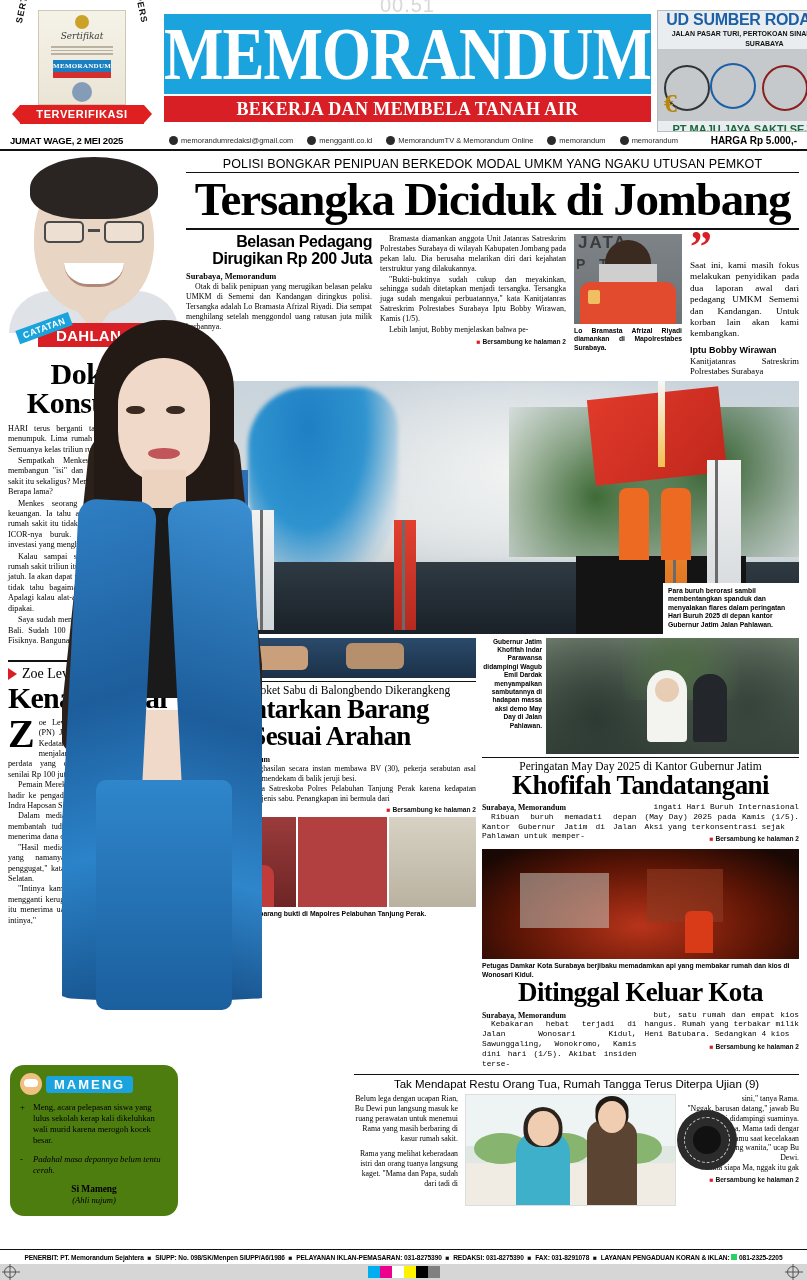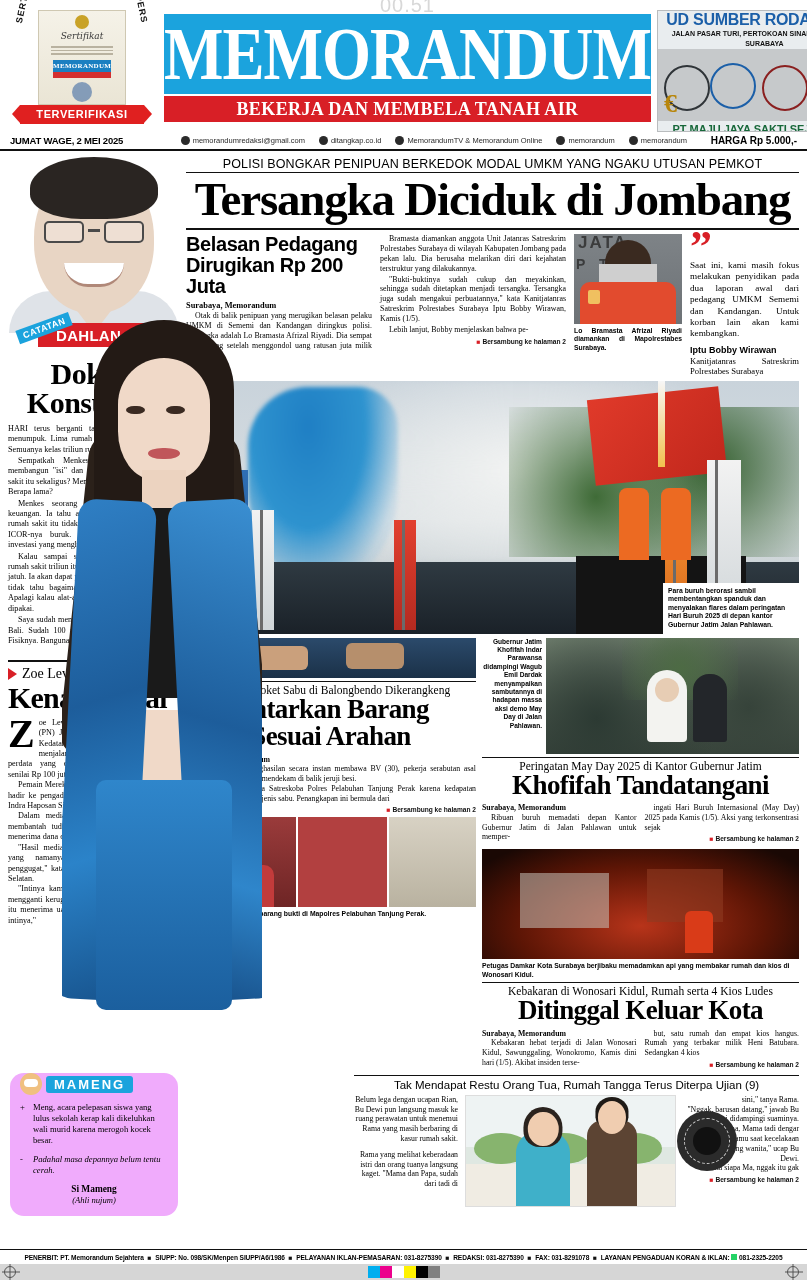--- a/index.html
+++ b/index.html
@@ -64,21 +64,21 @@
   .bike { position:absolute; width:46px; height:46px; border:2.5px solid #3a3f44; border-radius:50%; }
   .bike.b1{left:6px; top:16px; border-color:#2f3438;}
   .bike.b2{left:52px; top:14px; border-color:#1b5fa8;}
   .bike.b3{left:104px; top:16px; border-color:#8a1f1f;}
   .euro-mark { position:absolute; left:6px; bottom:2px; font-family:"Liberation Serif",serif; font-size:26px; color:#b8860b; font-weight:bold;}
   .ad-footer { background:#e9edef; color:#17683a; font-family:"Liberation Sans",sans-serif; font-weight:bold; font-size:11px; text-align:center; line-height:16px;}
 
   
   .infobar { display:flex; align-items:center; padding: 2px 10px 3px 10px; border-bottom:2px solid #111; }
   .infobar .date { font-family:"Liberation Sans",sans-serif; font-weight:bold; font-size:9.5px; letter-spacing:-.2px; flex:0 0 150px; }
-  .socials { flex:1 1 auto; display:flex; justify-content:flex-end; gap:14px; align-items:center;}
+  .socials { flex:1 1 auto; display:flex; justify-content:center; gap:14px; align-items:center;}
   .soc { display:flex; align-items:center; gap:3px; font-family:"Liberation Sans",sans-serif; font-size:7.5px; color:#2a2a2a;}
   .soc .dot { width:9px; height:9px; border-radius:50%; background:#2b2b2b; display:inline-block; }
   .infobar .price { font-family:"Liberation Sans",sans-serif; font-weight:bold; font-size:10px; flex:0 0 110px; text-align:right; }
 
   
   .body-grid { display:flex; padding: 4px 8px 0 8px; gap:6px; height: 1105px; }
   .col-left { flex: 0 0 172px; position:relative; }
   .col-right { flex: 1 1 auto; position:relative; }
 
   
@@ -152,21 +152,21 @@
     text-align:center; letter-spacing:-1.2px; padding:3px 0 4px 0;
   }
   .lead-rule { height:2px; background:#111; }
 
   .lead-cols { display:flex; gap:8px; padding-top:4px; }
   .lc { font-size:7.9px; line-height:9.9px; text-align:justify; }
   .lc1 { flex:0 0 186px; }
   .lc2 { flex:0 0 186px; }
   .lc3 { flex:0 0 108px; }
   .lc4 { flex:1 1 auto; }
-  .lc-sub { font-family:"Liberation Sans",sans-serif; font-weight:bold; font-size:20px; line-height:1.04; text-align:left; letter-spacing:-.4px; }
+  .lc-sub { font-family:"Liberation Sans",sans-serif; font-weight:bold; font-size:16px; line-height:1.04; text-align:right; letter-spacing:-.4px; }
   .lc-loc { font-weight:bold; font-size:8.4px; margin-top:5px; font-family:"Liberation Serif",serif;}
   .lc p { text-indent:9px; margin-bottom:1px; }
 
   .mug { width:100%; height:90px; background:#8a8f93; position:relative; overflow:hidden; }
   .mug .bg { position:absolute; inset:0; background:linear-gradient(#7e8387,#6d7276); }
   .mug .word { position:absolute; top:4px; left:4px; color:#2b2b2b; font-family:"Liberation Sans",sans-serif; font-weight:bold; font-size:17px; letter-spacing:2px; opacity:.8;}
   .mug .word2 { position:absolute; top:26px; left:2px; color:#2b2b2b; font-family:"Liberation Sans",sans-serif; font-weight:bold; font-size:14px; letter-spacing:2px; opacity:.8;}
   .mug .head { position:absolute; left:50%; transform:translateX(-50%); top:6px; width:46px; height:54px; background:#3a2a20; border-radius:24px 24px 18px 18px;}
   .mug .blur { position:absolute; left:50%; transform:translateX(-50%); top:30px; width:58px; height:22px; background:#cfcfcf; filter:blur(.4px); }
   .mug .vest { position:absolute; left:50%; transform:translateX(-50%); bottom:0; width:96px; height:42px; background:#e24b2e; border-radius:10px 10px 0 0;}
@@ -207,21 +207,21 @@
   .khof-tree{position:absolute;left:30%;top:0;width:46%;height:54%;background:radial-gradient(circle,#4d6b44,rgba(77,107,68,0));}
   .khof-w{position:absolute;left:40%;top:32px;width:40px;height:72px;background:#f3f3f0;border-radius:20px 20px 4px 4px;}
   .khof-w::before{content:"";position:absolute;left:8px;top:8px;width:24px;height:24px;border-radius:50%;background:#e7cdb4;}
   .khof-m{position:absolute;left:58%;top:36px;width:34px;height:68px;background:#23262a;border-radius:16px 16px 3px 3px;}
   .khof-cap-text { font-family:"Liberation Sans",sans-serif; font-weight:bold; font-size:6.6px; line-height:8.4px; text-align:right; }
 
   .mid-kicker { font-family:"Liberation Serif",serif; font-size:11.5px; text-align:center; border-top:1.2px solid #111; padding-top:2px; margin-top:3px;}
   .mid-head { font-family:"Liberation Serif",serif; font-weight:bold; font-size:27px; line-height:1.02; text-align:center; letter-spacing:-.6px;}
   .two-col { display:flex; gap:8px; margin-top:4px; font-size:7.8px; line-height:9.8px; text-align:justify; }
   .two-col > div { flex:1 1 0; }
-  .two-col p { text-indent:9px; }
+  .two-col p { text-indent:9px;font-family:Liberation Mono, monospace; }
 
   .fire-photo { width:100%; height:110px; background:#1a0d08; position:relative; overflow:hidden; margin-top:5px;}
   .fire-glow{position:absolute;inset:0;background:radial-gradient(ellipse at 50% 70%,#b8341a,#5c1505 55%,#1a0804 90%);}
   .fire-kios{position:absolute;left:12%;top:22%;width:28%;height:50%;background:#c7c3ba;opacity:.55;}
   .fire-kios2{position:absolute;left:52%;top:18%;width:24%;height:48%;background:#8d3b22;opacity:.6;}
   .fire-man{position:absolute;left:64%;bottom:6%;width:9%;height:38%;background:#d93b18;border-radius:6px 6px 0 0;}
 
   .narkoba-photo { width:100%; height:40px; background:linear-gradient(#2b4a6b,#1b3148); position:relative; overflow:hidden;}
   .narkoba-photo .hand{position:absolute;left:20%;top:20%;width:22%;height:60%;background:#caa07c;border-radius:6px;}
   .narkoba-photo .hand2{position:absolute;left:55%;top:14%;width:20%;height:66%;background:#b68f6c;border-radius:6px;}
@@ -229,21 +229,21 @@
   .bv-photo { width:100%; height:90px; display:flex; margin-top:4px; }
   .bv-a{flex:0 0 38%;background:linear-gradient(#9a3b3b,#6e2525);position:relative;}
   .bv-a .h{position:absolute;left:50%;transform:translateX(-50%);top:6px;width:40px;height:40px;border-radius:50%;background:#3a2a20;}
   .bv-a .b{position:absolute;left:50%;transform:translateX(-50%);bottom:0;width:66px;height:42px;background:#c23b3b;border-radius:10px 10px 0 0;}
   .bv-b{flex:0 0 32%;background:#b24040;border-left:2px solid #fff;border-right:2px solid #fff;}
   .bv-c{flex:1 1 auto;background:linear-gradient(#d8d2c4,#b9b2a0);}
 
   
   .band3 { display:flex; gap:6px; margin-top:5px; }
   .mameng {
-    flex:0 0 168px; background:#f0abfc; border-radius:14px; padding:0 10px 10px 10px; position:relative; z-index:6;
+    flex:0 0 168px; background:#4d7c0f; border-radius:14px; padding:8px 10px 10px 10px; position:relative; z-index:6;
   }
   .mameng-head { display:flex; align-items:center; gap:4px; }
   .mameng-face { width:22px; height:22px; border-radius:50%; background:#f0c080; position:relative; }
   .mameng-face::after{content:"";position:absolute;left:4px;top:6px;width:14px;height:8px;background:#fff;border-radius:6px;}
   .mameng-logo { background:#1ba3dd; color:#fff; font-family:"Liberation Sans",sans-serif; font-weight:bold; font-size:13px; letter-spacing:2px; padding:1px 8px; border-radius:3px; }
   .mameng-body { font-size:8.6px; line-height:11px; margin-top:7px; }
   .mameng-body .ln { display:flex; gap:5px; }
   .mameng-body .ln .mk { width:8px; flex:0 0 8px; }
   .mameng-body .it { font-style:italic; margin-top:8px; }
   .mameng-sign { text-align:center; font-weight:bold; margin-top:8px; font-size:9.4px;}
@@ -336,21 +336,21 @@
 
   <div class="infobar">
     <div class="date">JUMAT WAGE, 2 MEI 2025</div>
     <div class="socials">
       <div class="soc">
           <span class="dot"></span>
           <span>memorandumredaksi@gmail.com</span>
         </div>
       <div class="soc">
           <span class="dot"></span>
-          <span>ditangkap.co.id</span>
+          <span>mengganti.co.id</span>
         </div>
       <div class="soc">
           <span class="dot"></span>
           <span>MemorandumTV &amp; Memorandum Online</span>
         </div>
       <div class="soc">
           <span class="dot"></span>
           <span>memorandum</span>
         </div>
       <div class="soc">
@@ -548,21 +548,20 @@
           </div>
 
           <div class="fire-photo">
             <div class="fire-glow"></div>
             <div class="fire-kios"></div>
             <div class="fire-kios2"></div>
             <div class="fire-man"></div>
           </div>
           <div class="cap">Petugas Damkar Kota Surabaya berjibaku memadamkan api yang membakar rumah dan kios di Wonosari Kidul.</div>
 
-          <div class="mid-kicker">Kebakaran di Wonosari Kidul, Rumah serta 4 Kios Ludes</div>
           <div class="mid-head">Ditinggal Keluar Kota</div>
           <div class="two-col">
             <div>
               <div style="font-weight:bold;">Surabaya, Memorandum</div>
               <p>Kebakaran hebat terjadi di Jalan Wonosari Kidul, Sawunggaling, Wonokromo, Kamis dini hari (1/5). Akibat insiden terse-</p>
             </div>
             <div>
               <p>but, satu rumah dan empat kios hangus. Rumah yang terbakar milik Heni Batubara. Sedangkan 4 kios</p>
               <div class="jump">Bersambung ke halaman 2</div>
             </div>

